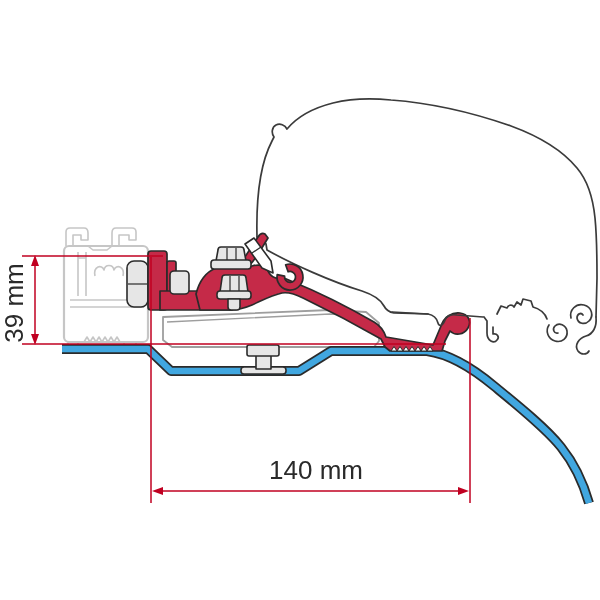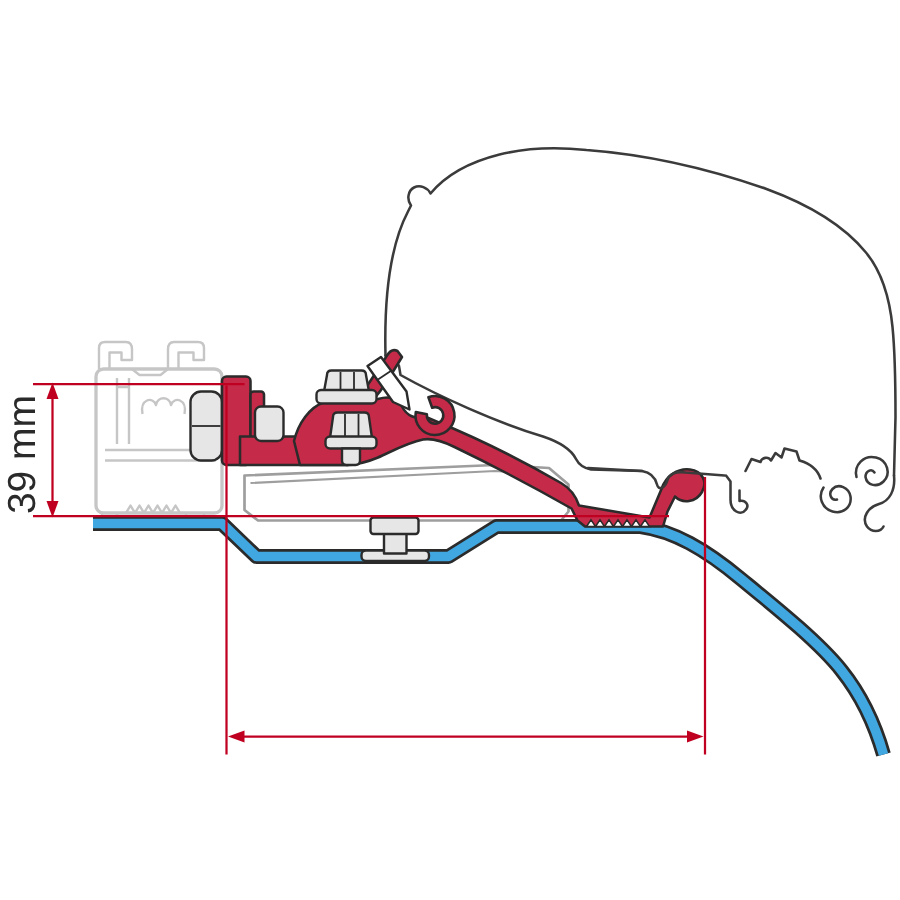--- a/index.html
+++ b/index.html
@@ -167,13 +167,14 @@
         <path class="dim-line" d="M 151,257 L 151,503"></path>
         <path class="dim-line" d="M 470,318 L 470,503"></path>
         <path class="dim-line" d="M 160,491 L 462,491"></path>
         <path class="dim-arrow" d="M 152,491 L 163,487 L 163,495 Z"></path>
         <path class="dim-arrow" d="M 469,491 L 458,487 L 458,495 Z"></path>
       </g>
     </g>
   </svg>
 
   <div class="dim-label vertical">39 mm</div>
+  <div class="dim-label horizontal">140 mm</div>
 </div>
 
 </body></html>

